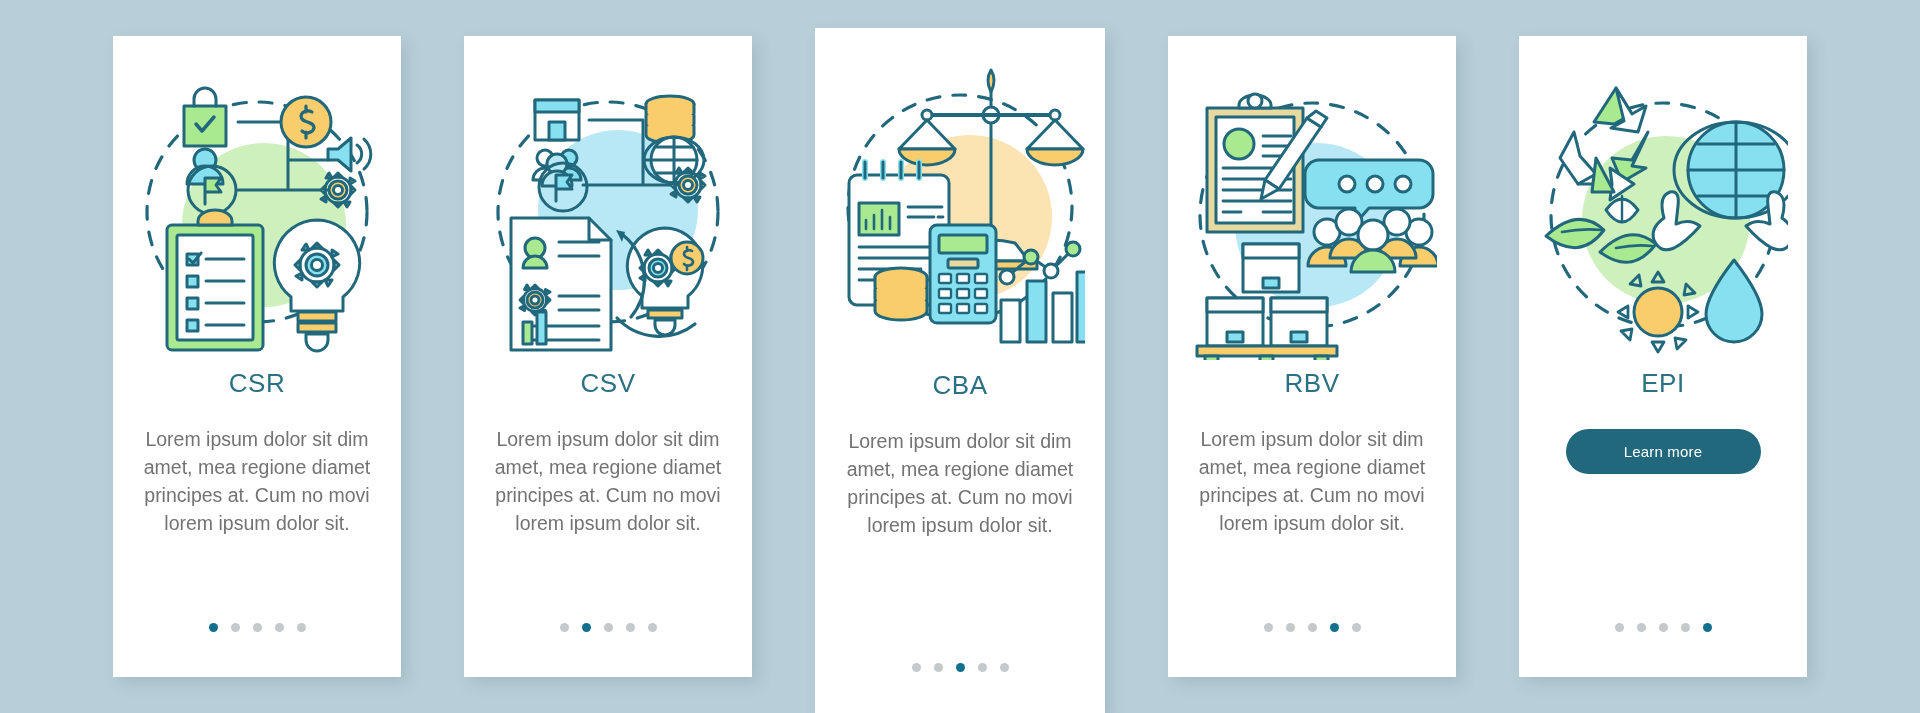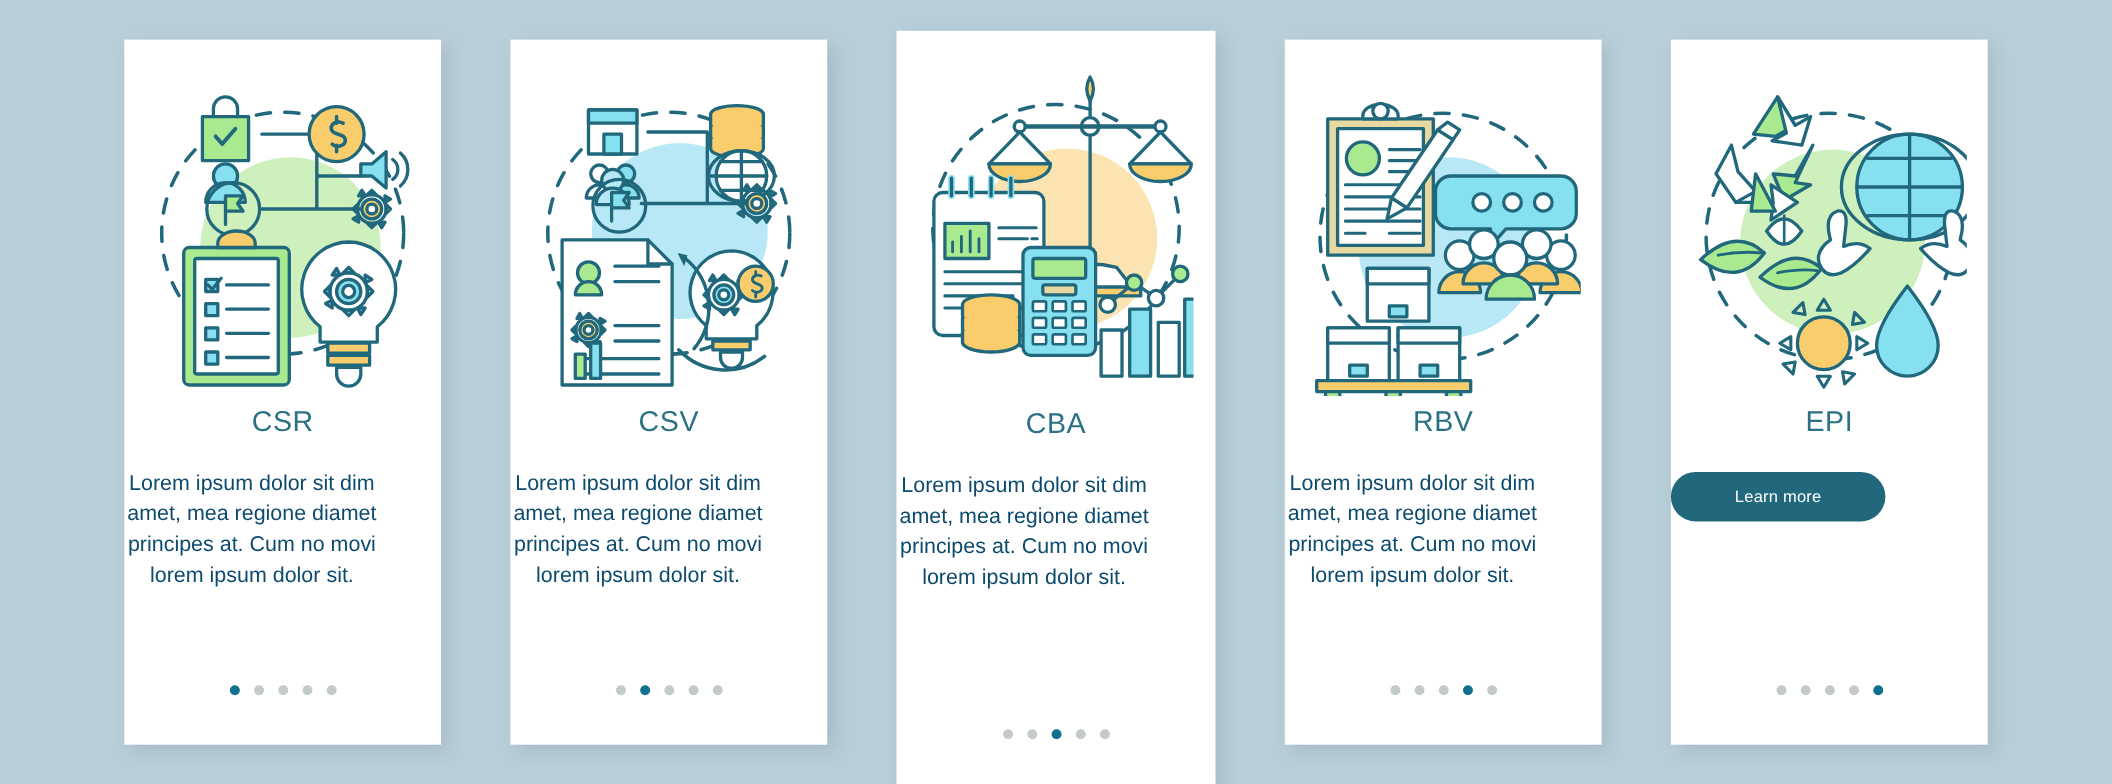--- a/index.html
+++ b/index.html
@@ -28,20 +28,21 @@
   }
 
   .card {
     position: relative;
     width: 288px;
     height: 641px;
     background: #ffffff;
     box-shadow: 6px 6px 14px rgba(80,110,125,0.18);
     display: flex;
     flex-direction: column;
+    align-items: center;
     flex: 0 0 auto;
   }
 
   
   .card.tall {
     width: 290px;
     height: 689px;
     margin-top: -8px;
   }
 
@@ -64,21 +65,21 @@
     font-weight: 400;
     margin-top: 2px;
     text-align: center;
   }
 
   .card-body {
     margin-top: 26px;
     width: 232px;
     font-size: 19.5px;
     line-height: 28px;
-    color: #0c4a6e;
+    color: #737373;
     text-align: center;
     font-weight: 400;
   }
   .card-body.justified { text-align: justify; text-align-last: center; }
 
   .learn-btn {
     margin-top: 30px;
     width: 195px;
     height: 45px;
     border-radius: 24px;

